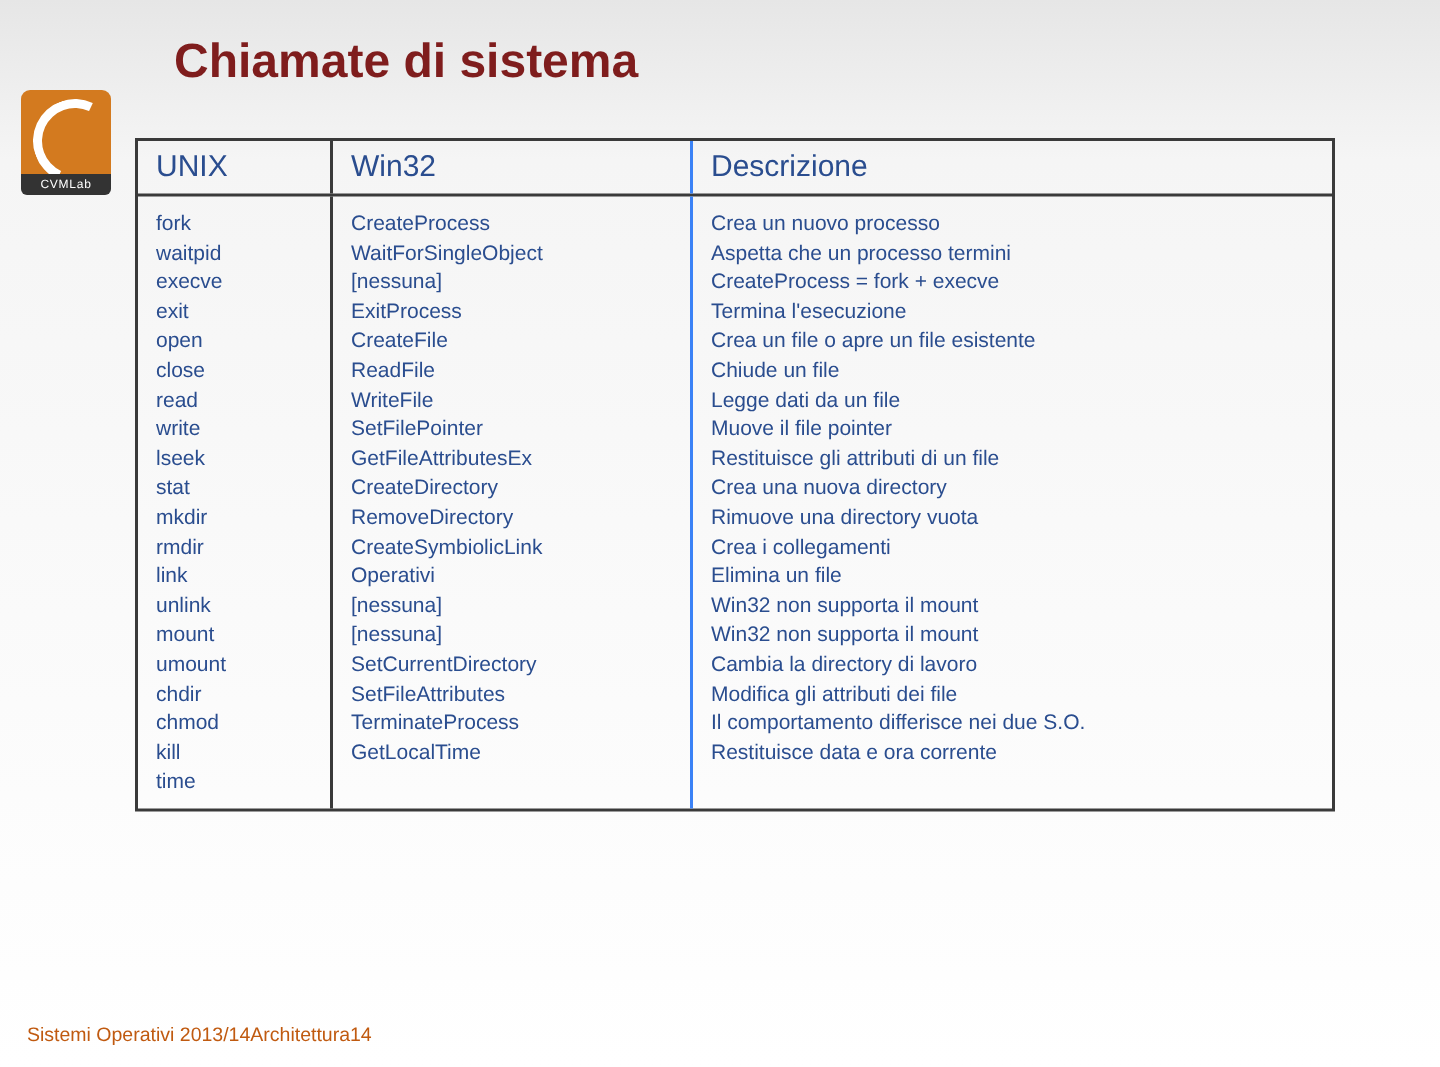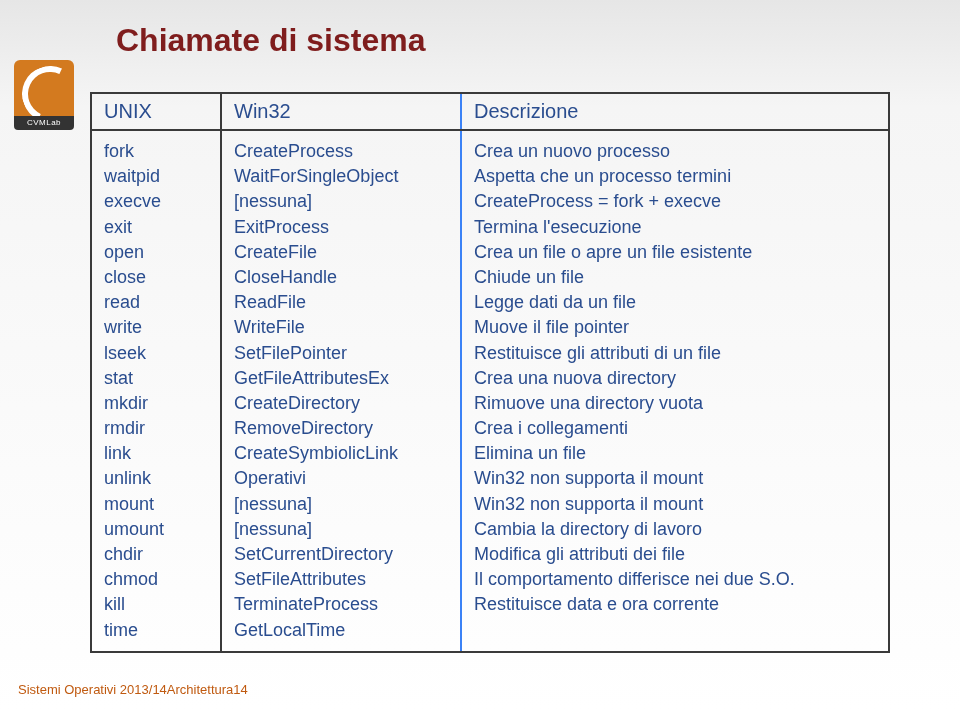--- a/index.html
+++ b/index.html
@@ -65,21 +65,21 @@
   }
   .head-row {
     display: flex;
     border-bottom: 2px solid #3a3a3a;
     color: #2a4d8f;
     font-size: 20px;
   }
   .body-row {
     display: flex;
     color: #2a4d8f;
-    font-size: 18px;
+    font-size: 14px;
     line-height: 1.4;
   }
   .col {
     padding: 6px 12px;
   }
   .col.c1 { width: 130px; border-right: 2px solid #3a3a3a; }
   .col.c2 { width: 240px; border-right: 2px solid #3b82f6; }
   .col.c3 { flex: 1; }
   .body-row .col { padding-top: 8px; padding-bottom: 8px; }
   .cell-line { white-space: nowrap; }
@@ -133,21 +133,20 @@
         <div class="cell-line">chmod</div>
         <div class="cell-line">kill</div>
         <div class="cell-line">time</div>
       </div>
     <div class="col c2" id="col-win32">
         <div class="cell-line">CreateProcess</div>
         <div class="cell-line">WaitForSingleObject</div>
         <div class="cell-line">[nessuna]</div>
         <div class="cell-line">ExitProcess</div>
         <div class="cell-line">CreateFile</div>
-        <div class="cell-line">CloseHandle</div>
         <div class="cell-line">ReadFile</div>
         <div class="cell-line">WriteFile</div>
         <div class="cell-line">SetFilePointer</div>
         <div class="cell-line">GetFileAttributesEx</div>
         <div class="cell-line">CreateDirectory</div>
         <div class="cell-line">RemoveDirectory</div>
         <div class="cell-line">CreateSymbiolicLink</div>
         <div class="cell-line">Operativi</div>
         <div class="cell-line">[nessuna]</div>
         <div class="cell-line">[nessuna]</div>

